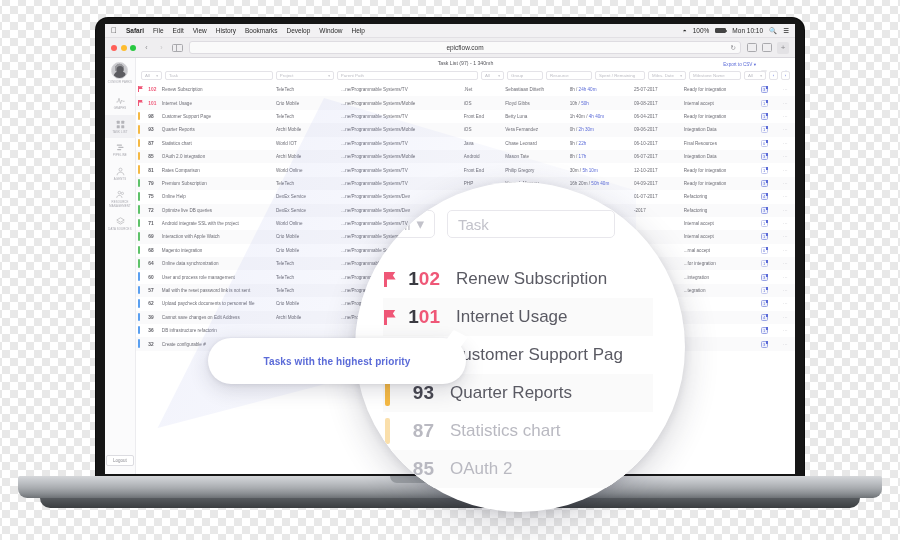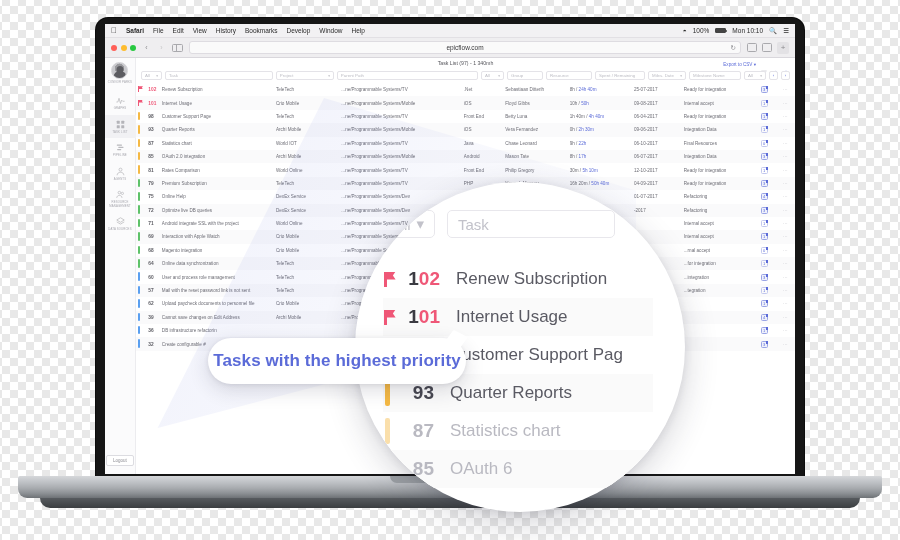--- a/index.html
+++ b/index.html
@@ -211,21 +211,21 @@
   .mag-row.faded .mag-num, .mag-row.faded .mag-name{ color:#b9b9c1; }
   .mag-row.faded .mag-bar{ opacity:.45; }
 
   
   .callout{
     position:absolute; left:208px; top:338px; width:258px; height:46px;
     background:#fff; border-radius:23px; z-index:8;
     box-shadow:0 6px 20px rgba(40,40,60,.16), 0 1px 4px rgba(40,40,60,.10);
     display:flex; align-items:center; justify-content:center;
   }
-  .callout span{ font-size:17px; font-weight:bold; color:#5b6bd8; letter-spacing:.1px; }
+  .callout span{ font-size:10px; font-weight:bold; color:#5b6bd8; letter-spacing:.1px; }
   .callout:after{
     content:""; position:absolute; right:2px; top:-6px; width:16px; height:16px;
     background:#fff; transform:rotate(28deg) skewX(-8deg); border-radius:2px; z-index:-1;
   }
 </style>
 </head>
 <body>
 
 <div id="laptop">
 
@@ -724,21 +724,21 @@
           <span class="mag-name">Quarter Reports</span>
         </div>
         <div class="mag-row faded">
           <span class="mag-bar" style="background:#f5b944"></span>
           <span class="mag-num">87</span>
           <span class="mag-name">Statistics chart</span>
         </div>
         <div class="mag-row faded">
           <span class="mag-bar" style="background:#f5b944"></span>
           <span class="mag-num">85</span>
-          <span class="mag-name">OAuth 6</span>
+          <span class="mag-name">OAuth 2</span>
         </div>
       </div>
   </div>
 
   <div class="callout">
     <span>Tasks with the highest priority</span>
   </div>
 
   <div class="base-shadow"></div>
   <div class="base"></div>

